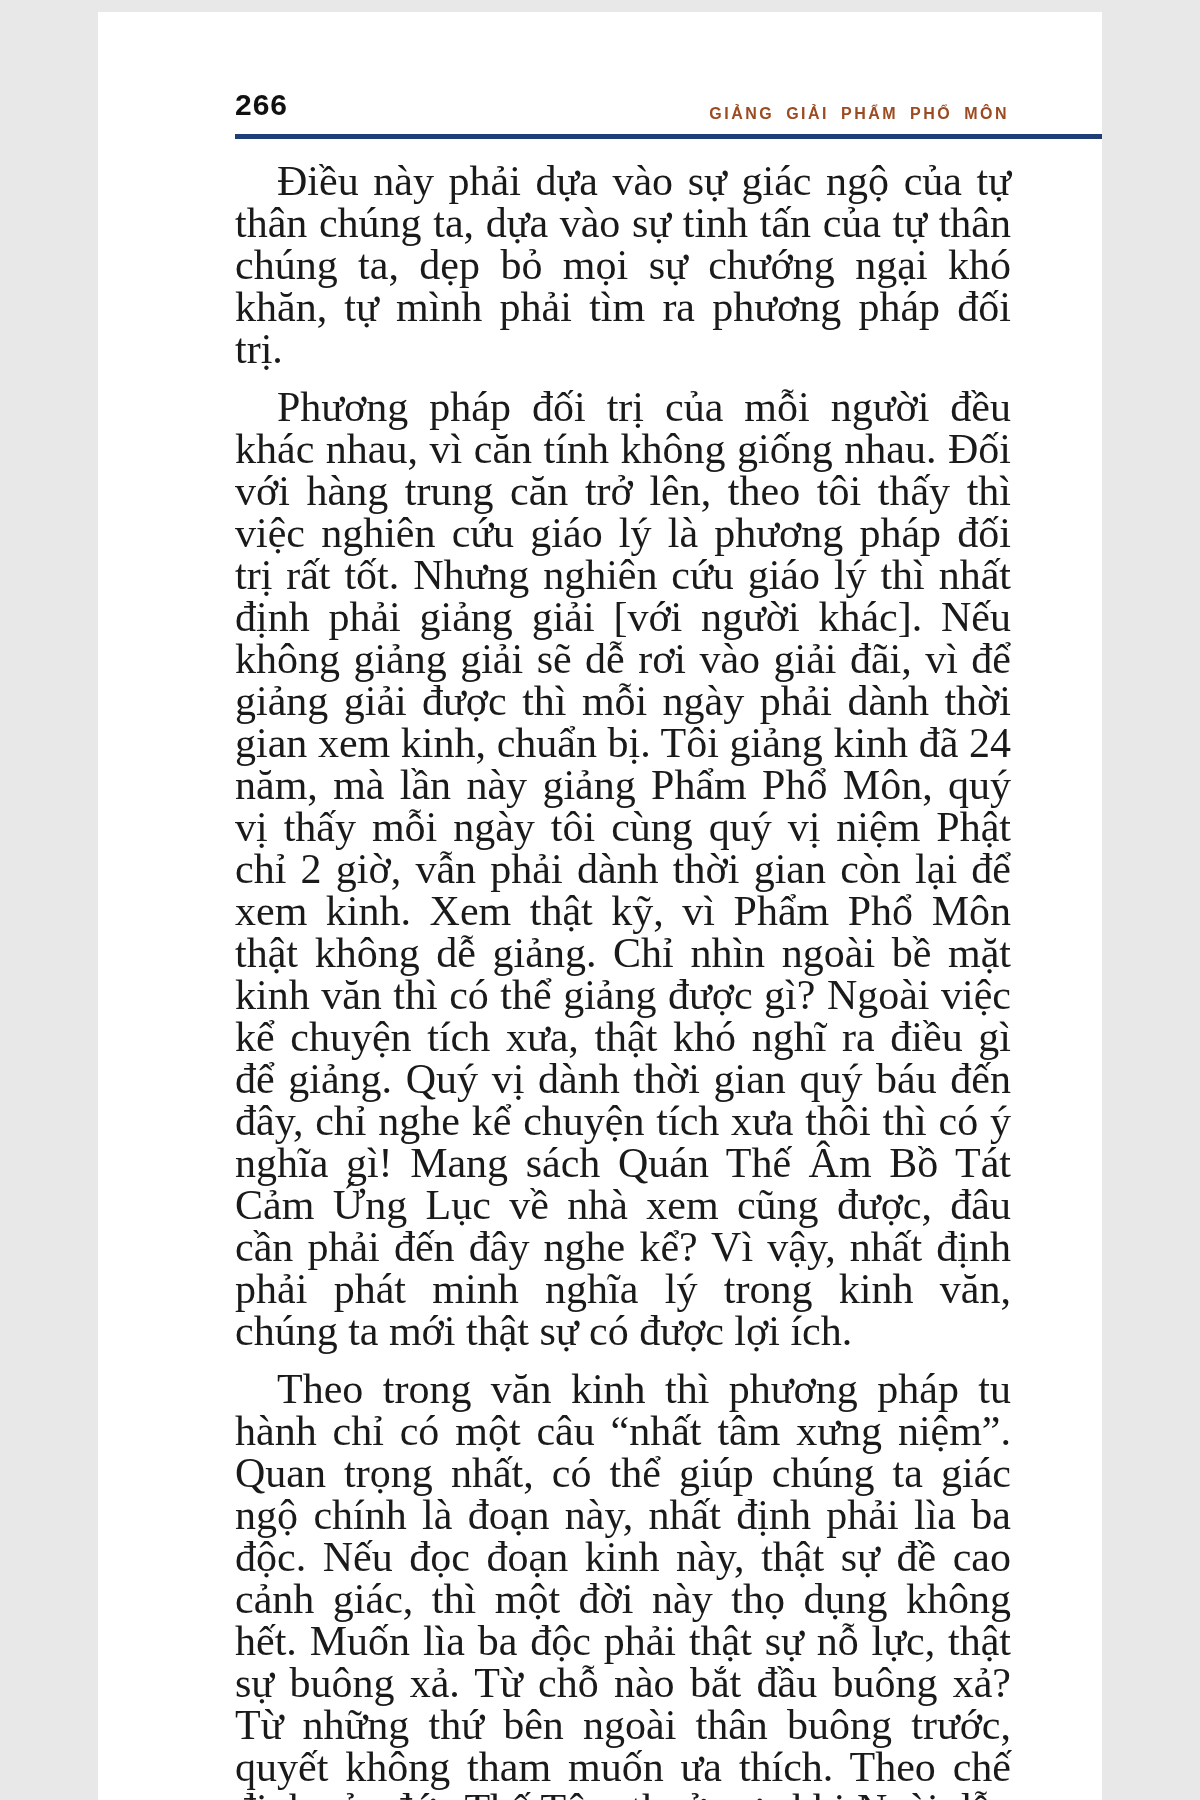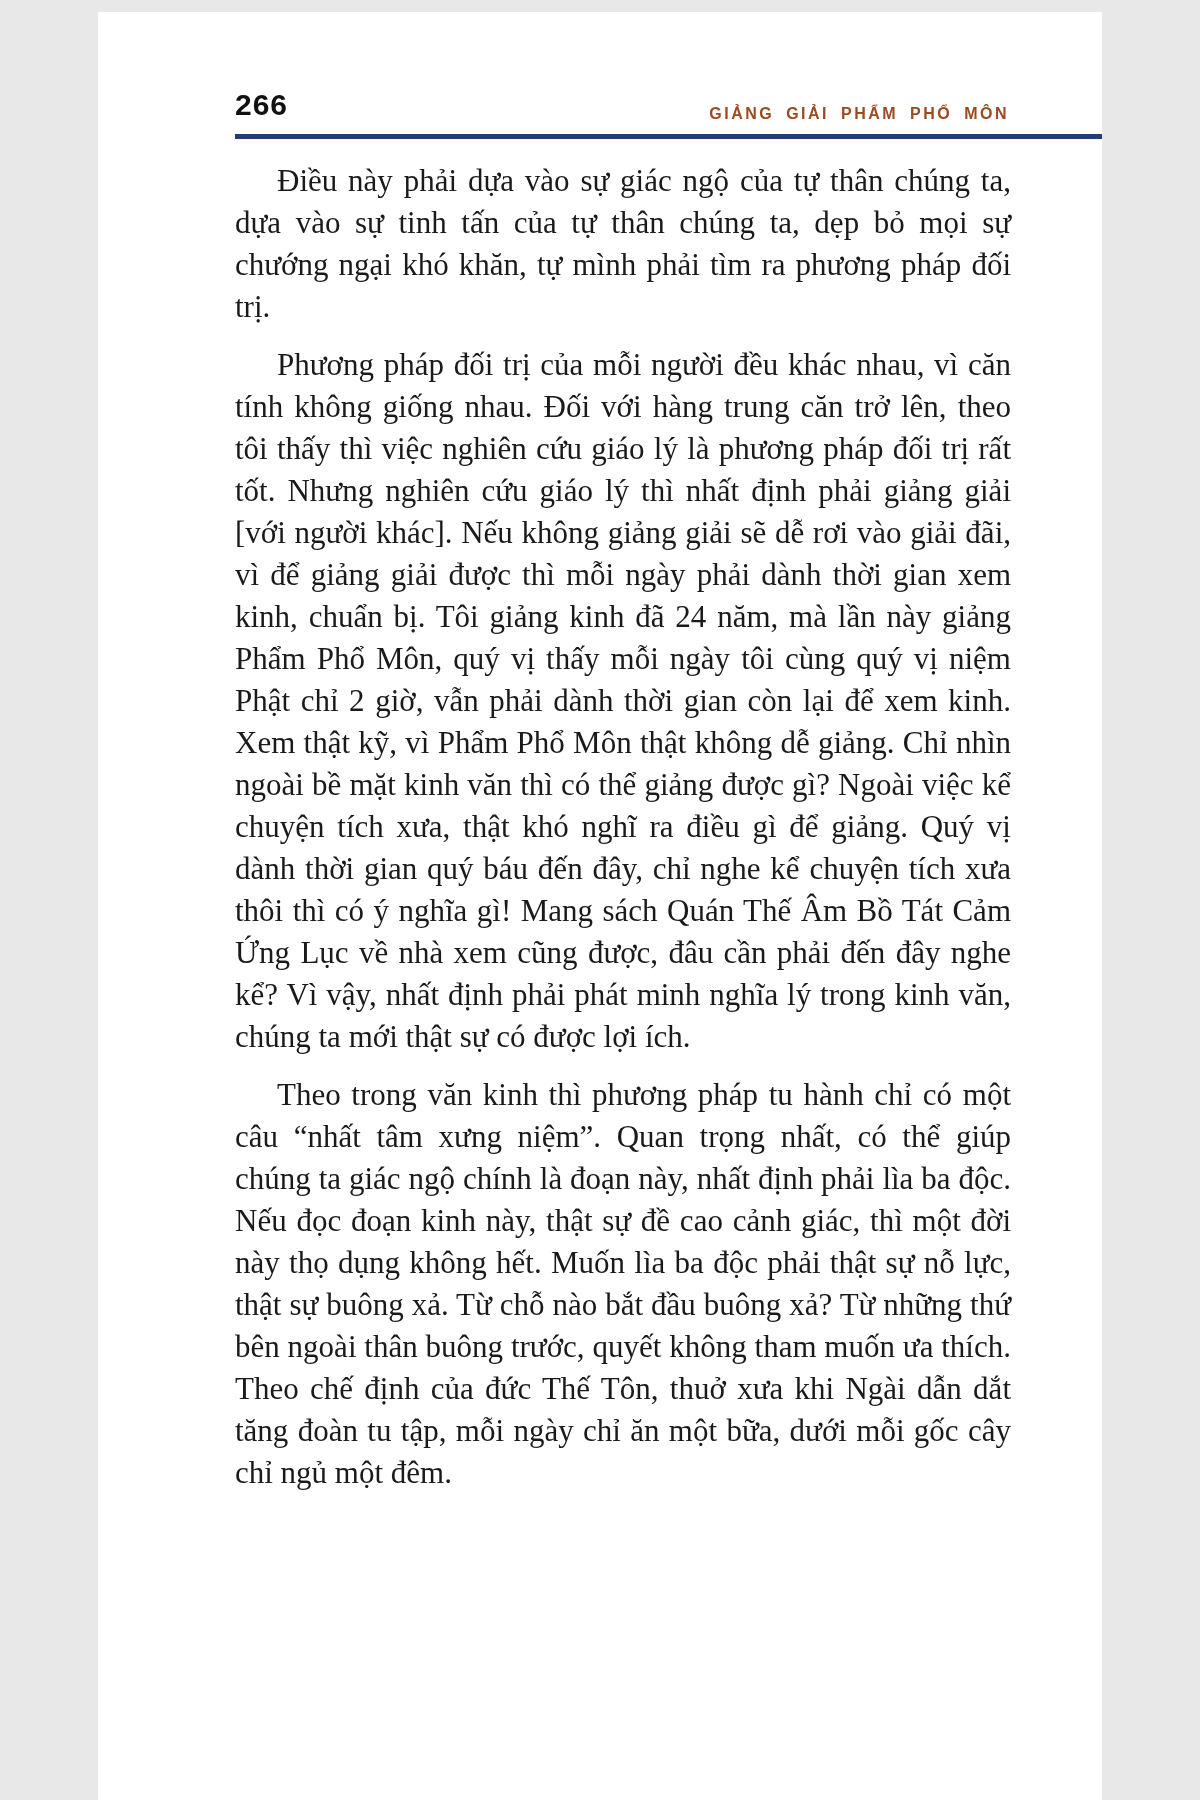--- a/index.html
+++ b/index.html
@@ -55,21 +55,21 @@
     background: var(--rule-color, #1f3e78);
   }
   .page-body {
     position: absolute;
     left: 137px;
     top: 148px;
     width: 776px;
   }
   .page-body p {
     margin: 0 0 16px 0;
-    font-size: 31px;
+    font-size: 42px;
     line-height: 42px;
     text-align: justify;
     text-indent: 42px;
     text-justify: inter-word;
   }
 </style>
 </head>
 <body>
 
 <div class="page">

